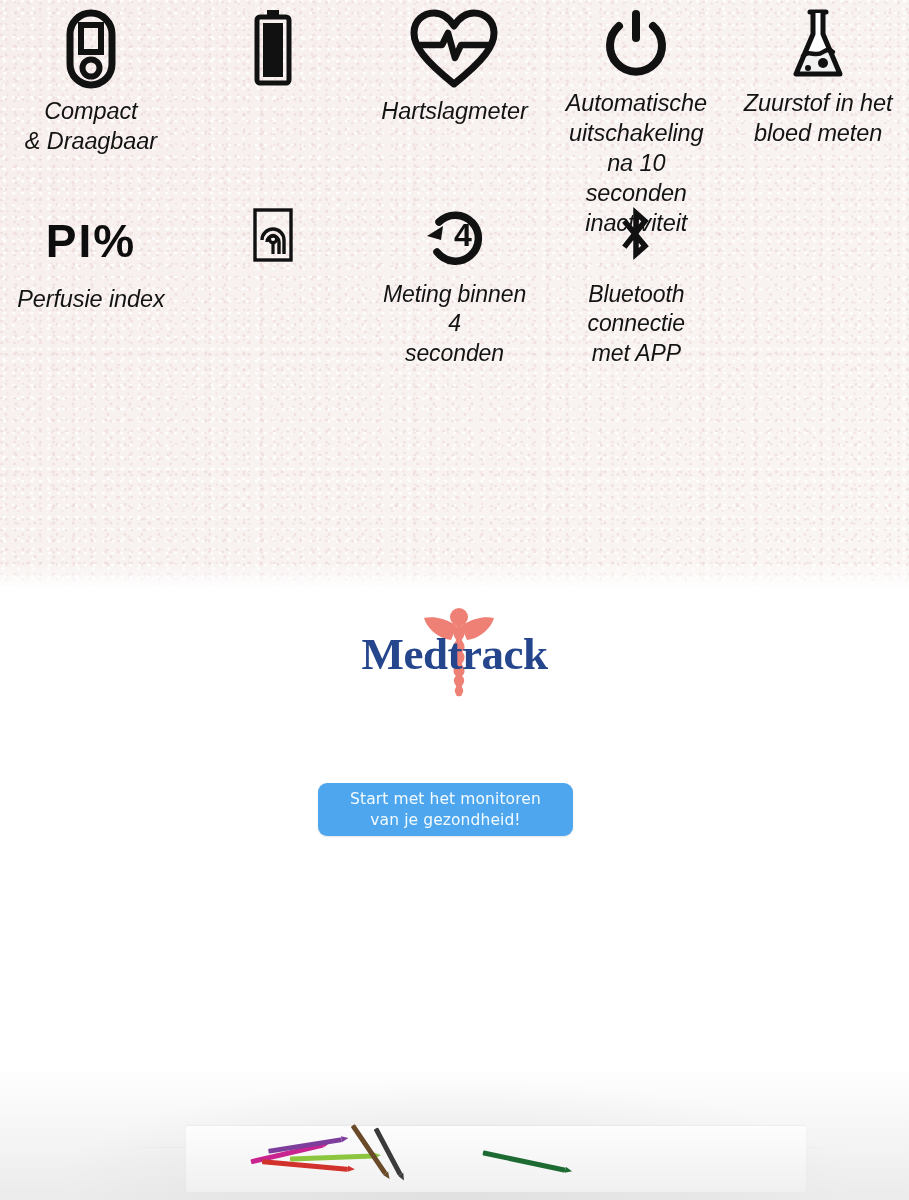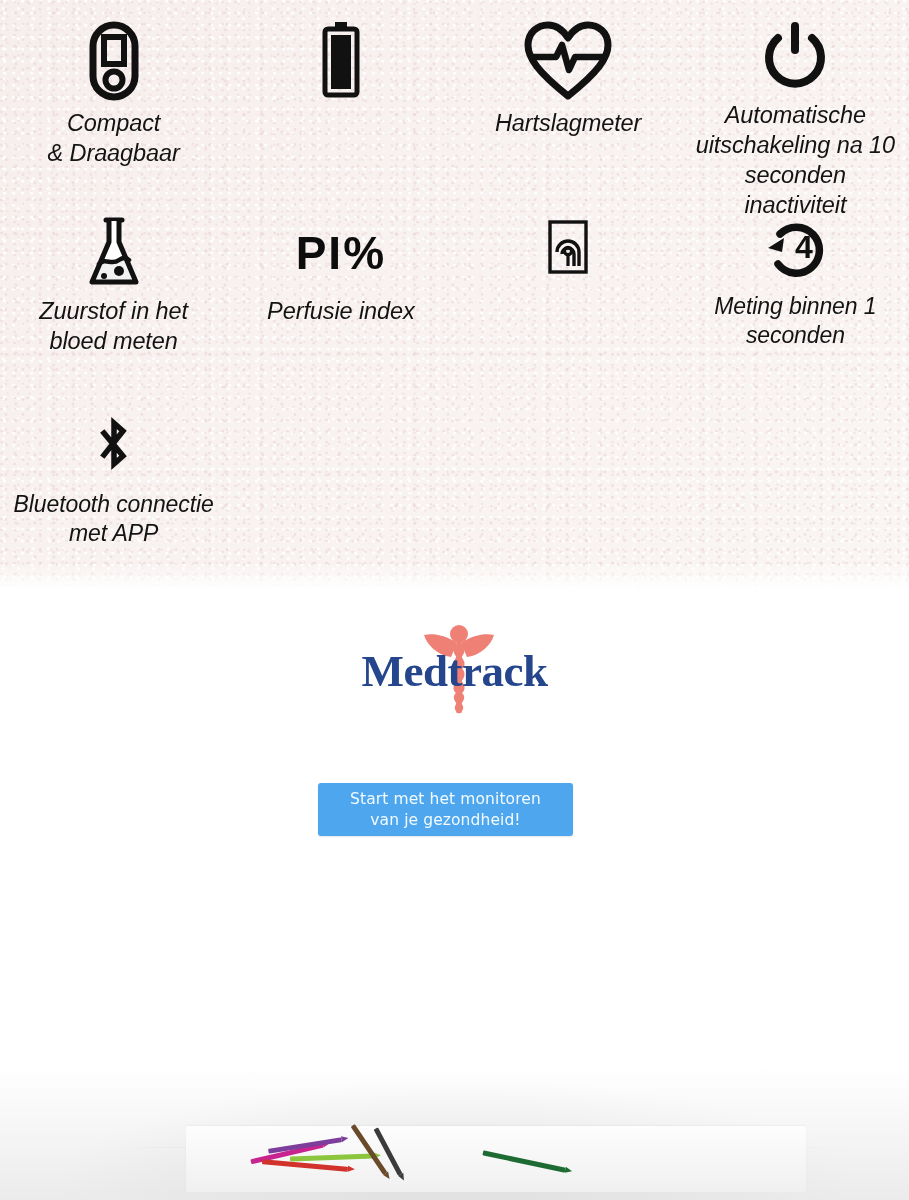--- a/index.html
+++ b/index.html
@@ -46,25 +46,25 @@
     left: 0;
     right: 0;
     bottom: 0;
     height: 26px;
     background: linear-gradient(to bottom, rgba(247,243,242,0) 0%, #ffffff 100%);
   }
 
   .feature-grid {
     position: relative;
     display: grid;
-    grid-template-columns: repeat(4, 1fr);
+    grid-template-columns: repeat(5, 1fr);
     grid-template-rows: 196px 198px 180px;
     width: 909px;
     height: 574px;
-    padding-top: 20px;
+    padding-top: 8px;
     box-sizing: border-box;
   }
   .feature-cell {
     display: flex;
     flex-direction: column;
     align-items: center;
     justify-content: flex-start;
     padding: 0 10px;
     box-sizing: border-box;
   }
@@ -103,21 +103,21 @@
 
   
   #brand-section {
     position: absolute;
     left: 0;
     top: 589px;
     width: 909px;
     height: 130px;
     background: #ffffff;
     display: flex;
-    align-items: flex-end;
+    align-items: center;
     justify-content: center;
   }
   .logo-wrap {
     position: relative;
     width: 260px;
     height: 96px;
   }
   .logo-caduceus {
     position: absolute;
     left: 96px;
@@ -166,21 +166,21 @@
   }
 
   
   #cta-banner {
     position: absolute;
     left: 318px;
     top: 783px;
     width: 255px;
     height: 53px;
     background: #4ea6ee;
-    border-radius: 3px;
+    border-radius: 9px;
     display: flex;
     flex-direction: column;
     align-items: center;
     justify-content: center;
     z-index: 40;
     box-shadow: 0 1px 2px rgba(0,0,0,0.10);
   }
   .cta-line {
     color: #f2fbff;
     font-family: "DejaVu Sans", sans-serif;
@@ -305,21 +305,21 @@
     </div>
 
     <div class="feature-cell row-3">
       <div class="feature-icon">
         <svg width="74" height="62" viewBox="0 0 74 62" aria-hidden="true">
           <path d="M20 46 A23 23 0 1 0 22 16" fill="none" stroke="#111" stroke-width="7.5" stroke-linecap="round"></path>
           <path d="M10 30 L26 20 L24 34 Z" fill="#111"></path>
           <text x="46" y="40" font-family="Liberation Sans, sans-serif" font-size="32" font-weight="bold" fill="#111" text-anchor="middle">4</text>
         </svg>
       </div>
-      <div class="feature-label">Meting binnen 1
+      <div class="feature-label">Meting binnen 4
 seconden</div>
     </div>
 
     <div class="feature-cell row-3">
       <div class="feature-icon">
         <svg width="46" height="62" viewBox="0 0 46 62" aria-hidden="true">
           <path d="M13 17 L32 40 L23 48 V7 L32 15 L13 39" fill="none" stroke="#111" stroke-width="5.5" stroke-linejoin="miter" stroke-linecap="square"></path>
         </svg>
       </div>
       <div class="feature-label">Bluetooth connectie

